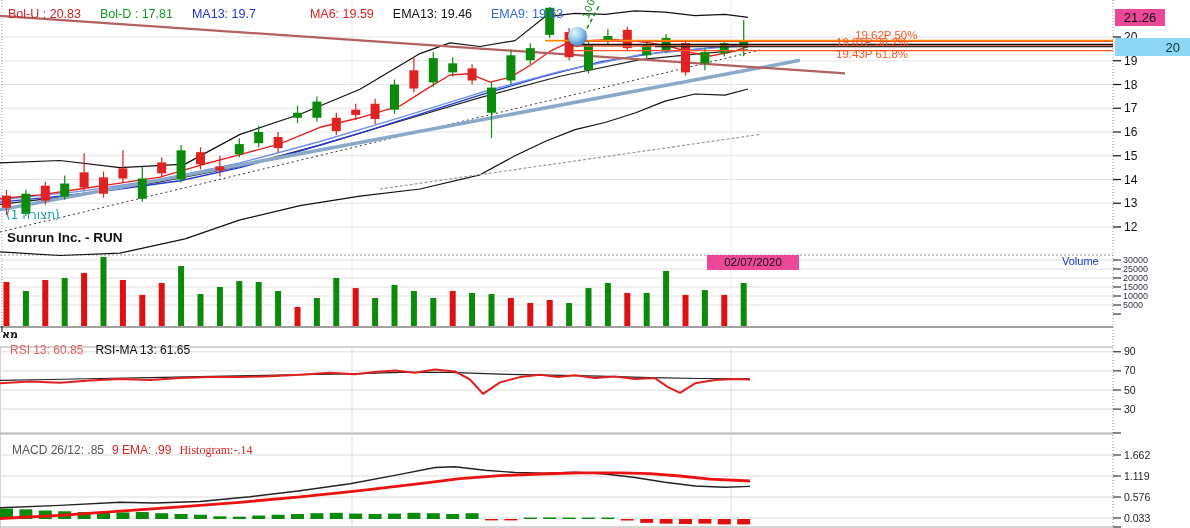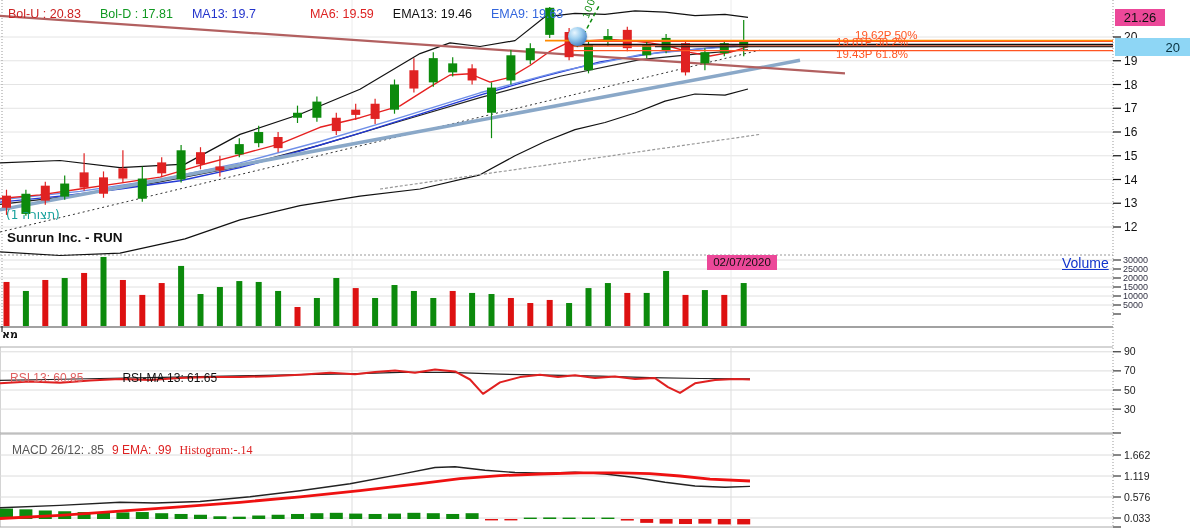--- a/index.html
+++ b/index.html
@@ -4,27 +4,27 @@
 <style>
   html,body{margin:0;padding:0;background:#fff;}
   #app{position:relative;width:1190px;height:528px;background:#fff;overflow:hidden;
        font-family:"Liberation Sans", sans-serif;}
   #chart-svg{position:absolute;left:0;top:0;}
   .abs{position:absolute;white-space:nowrap;line-height:1;}
   .legend{left:8px;top:8px;font-size:12.5px;display:flex;gap:19px;}
   .cfg{left:6px;top:209px;font-size:12px;font-family:"DejaVu Sans",sans-serif;}
   .symbol{left:7px;top:231px;font-size:13.5px;font-weight:600;color:#111;}
   .badge{background:#ec4899;color:#111;font-size:12px;display:flex;align-items:center;justify-content:center;}
-  .date-badge{left:707px;top:255px;width:70px;height:15px;font-size:11.5px;}
-  .vol-label{left:1062px;top:256px;font-size:14px;color:#1133cc;text-decoration:underline;}
+  .date-badge{left:707px;top:255px;width:92px;height:15px;font-size:11.5px;}
+  .vol-label{left:1062px;top:256px;font-size:11px;color:#1133cc;}
   .high-badge{left:1115px;top:9px;width:50px;height:17px;font-size:13px;}
   .price-badge{left:1115px;top:38px;width:75px;height:18px;background:#8ed6f5;color:#06313f;
                font-size:13px;display:flex;align-items:center;justify-content:flex-end;padding-right:10px;box-sizing:border-box;}
   .fib-lab{left:836px;font-size:11.5px;color:#ff5522;}
-  .rsi-h{left:10px;top:372px;font-size:12px;display:flex;gap:39px;justify-content:space-between;}
+  .rsi-h{left:10px;top:344px;font-size:12px;display:flex;gap:12px;justify-content:space-between;}
   .macd-h{left:12px;top:444px;font-size:12px;display:flex;gap:8px;}
   .bottom-lab{left:2px;top:329px;font-size:11px;font-weight:600;color:#111;font-family:"DejaVu Sans",sans-serif;}
   .ext-lab{left:580px;top:16px;font-size:10.5px;color:#0c8a0c;transform:rotate(-70deg);transform-origin:left top;letter-spacing:1px;}
   .sphere{left:568px;top:27px;width:19px;height:19px;border-radius:50%;
           background:radial-gradient(circle at 35% 30%, #e8f6ff 0%, #9fd0f0 35%, #4a86c8 75%, #2a5a9a 100%);
           box-shadow:0 1px 2px rgba(0,0,0,.35);}
 </style>
 </head>
 <body>
 

